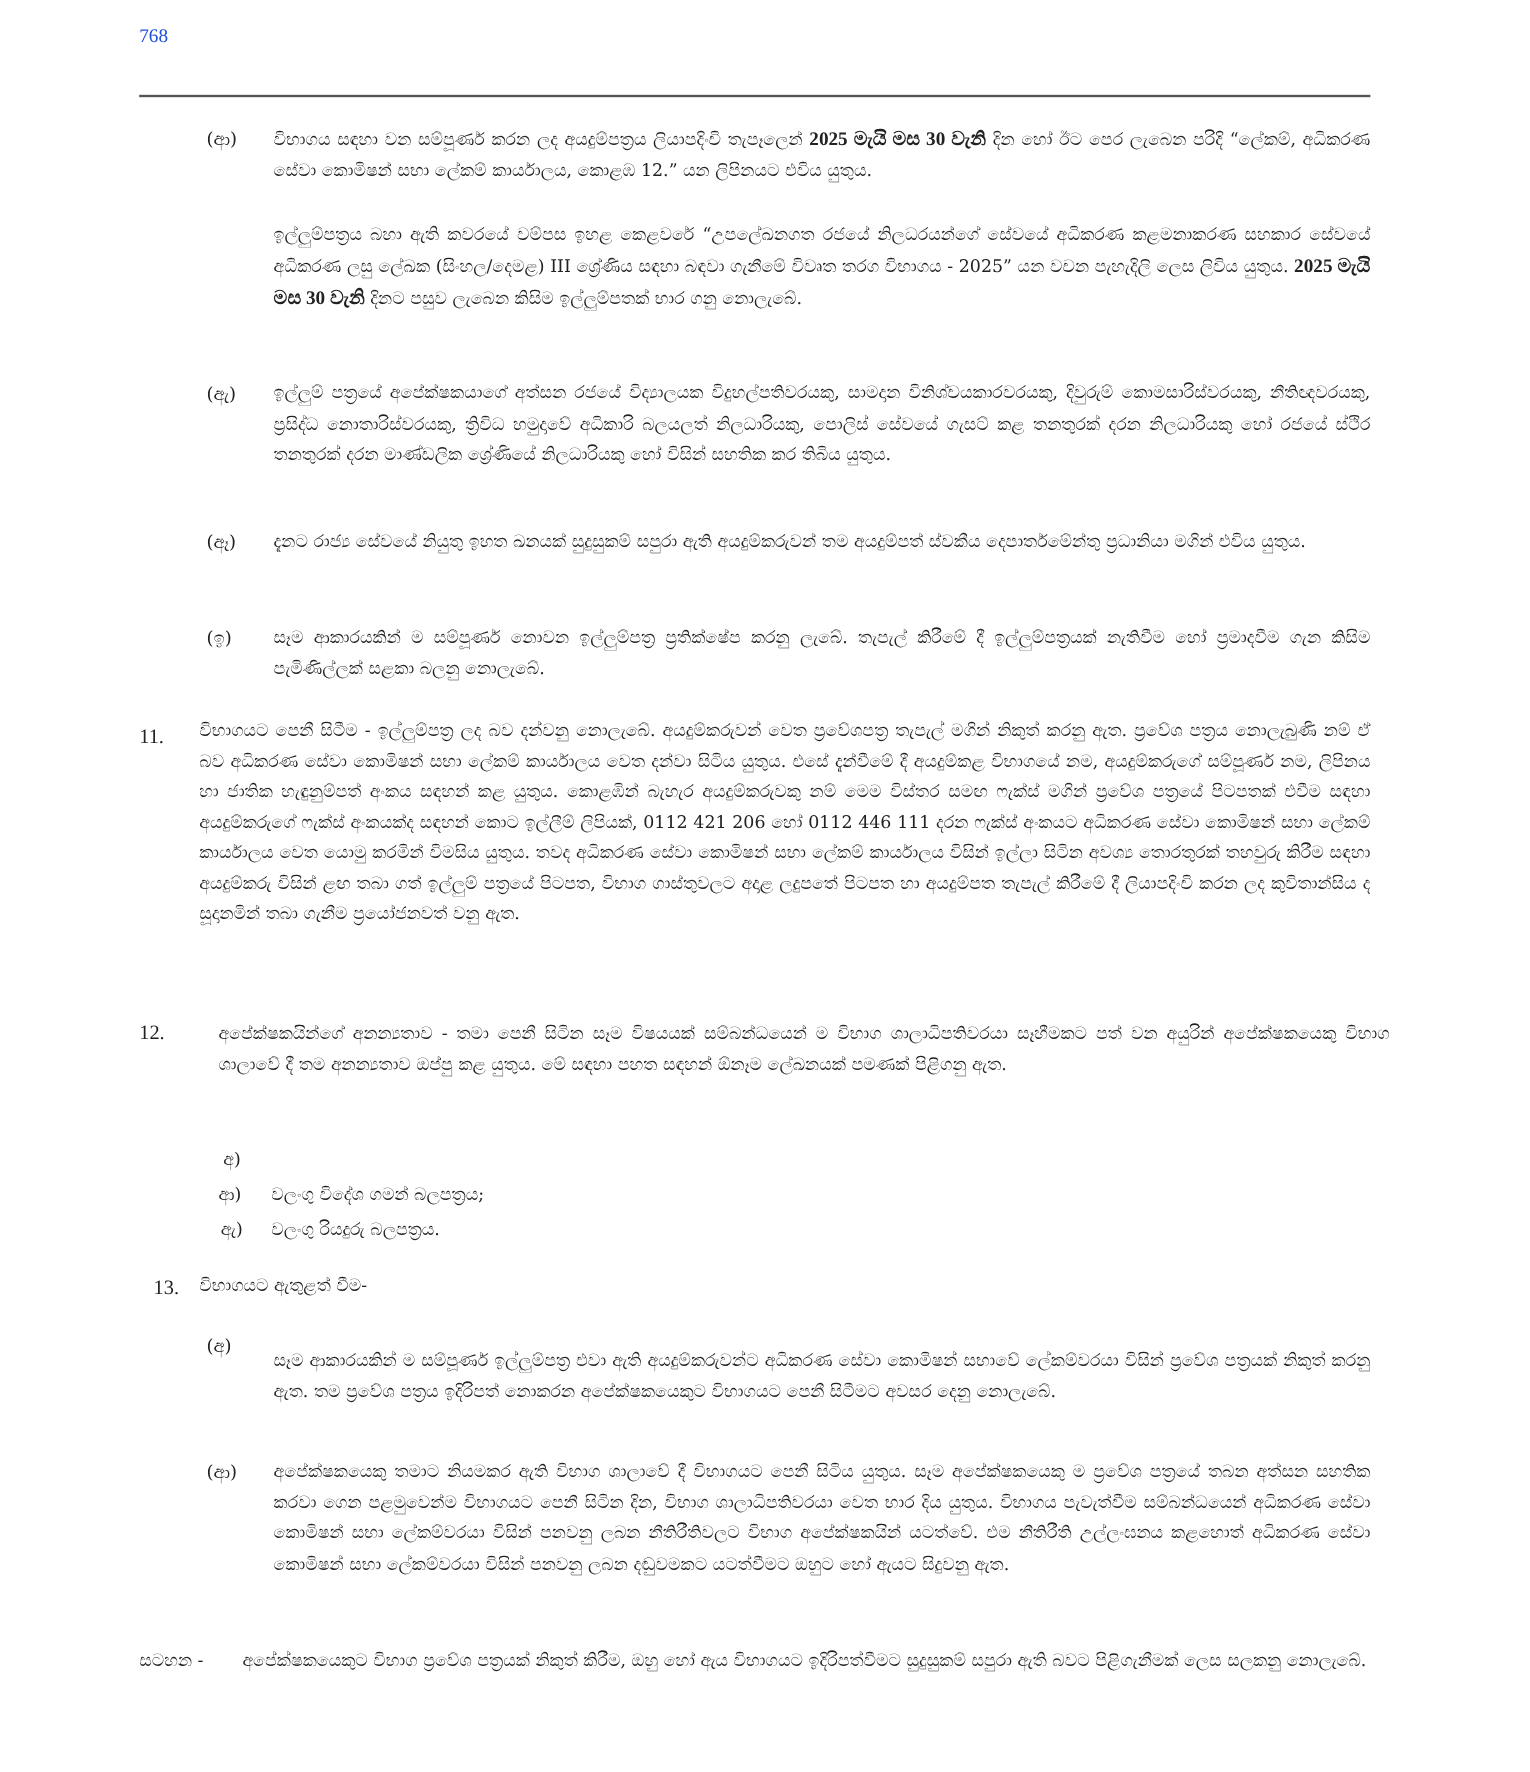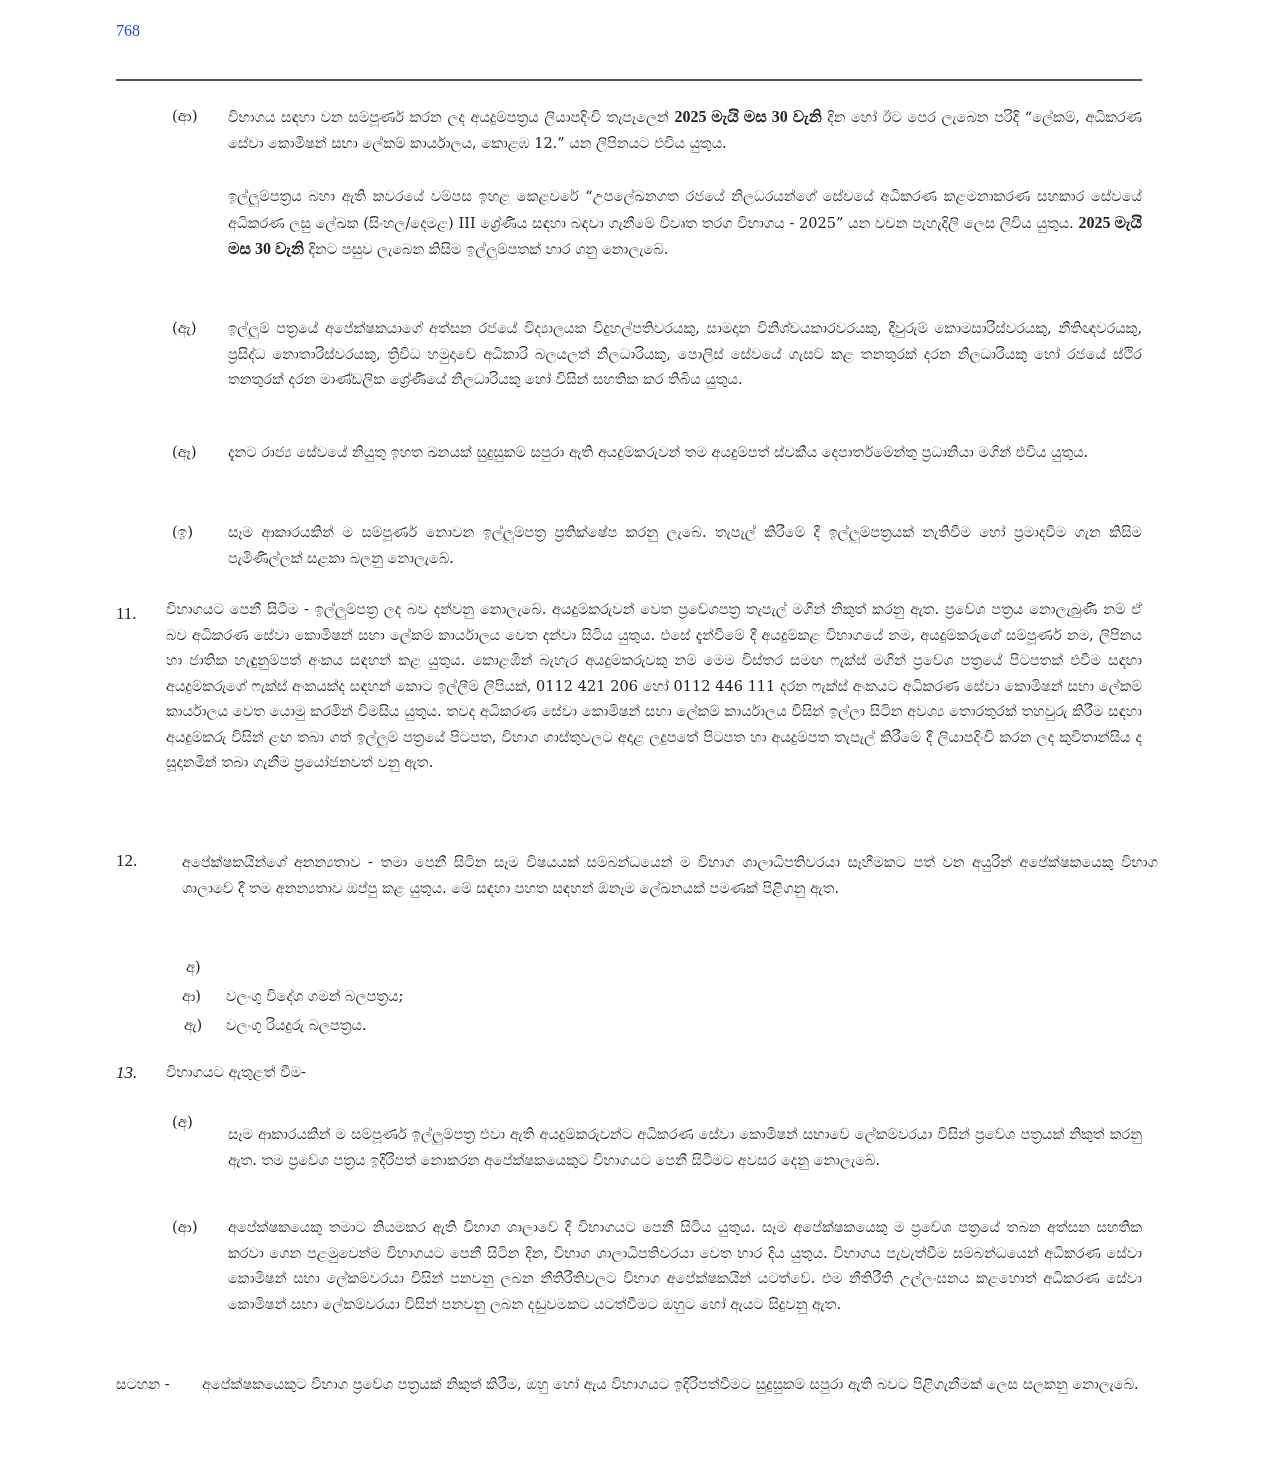--- a/index.html
+++ b/index.html
@@ -68,21 +68,21 @@
     <span style="position:absolute; left:-4px;">ආ)</span>
     <span style="position:absolute; left:40px;">වලංගු විදේශ ගමන් බලපත්‍රය;</span>
   </div>
   <div style="position:relative; height:29px;">
     <span style="position:absolute; left:-2px;">ඇ)</span>
     <span style="position:absolute; left:40px;">වලංගු රියදුරු බලපත්‍රය.</span>
   </div>
 </div>
 
 <div class="block" style="left:116px; top:1060px; width:1026px;">
-  <span class="num" style="left:0; top:0;font-style:italic;">13.</span>
+  <span class="num" style="left:12px; top:0;">13.</span>
   <span style="position:absolute; left:50px; top:0;">විභාගයට ඇතුළත් වීම-</span>
 </div>
 <div class="block" style="left:172px; top:1110px; width:970px;">
   <span class="label" style="left:0; top:0;">(අ)</span>
   <div class="text" style="left:56px; top:12px; width:914px;">සෑම ආකාරයකින් ම සම්පූර්ණ ඉල්ලුම්පත්‍ර එවා ඇති අයදුම්කරුවන්ට අධිකරණ සේවා කොමිෂන් සභාවේ ලේකම්වරයා විසින් ප්‍රවේශ පත්‍රයක් නිකුත් කරනු ඇත. තම ප්‍රවේශ පත්‍රය ඉදිරිපත් නොකරන අපේක්ෂකයෙකුට විභාගයට පෙනී සිටීමට අවසර දෙනු නොලැබේ.</div>
 </div>
 <div class="block" style="left:172px; top:1215px; width:970px;">
   <span class="label" style="left:0; top:0;">(ආ)</span>
   <div class="text" style="left:56px; top:0; width:914px;">අපේක්ෂකයෙකු තමාට නියමකර ඇති විභාග ශාලාවේ දී විභාගයට පෙනී සිටිය යුතුය. සෑම අපේක්ෂකයෙකු ම ප්‍රවේශ පත්‍රයේ තබන අත්සන සහතික කරවා ගෙන පළමුවෙන්ම විභාගයට පෙනී සිටින දින, විභාග ශාලාධිපතිවරයා වෙත භාර දිය යුතුය. විභාගය පැවැත්වීම සම්බන්ධයෙන් අධිකරණ සේවා කොමිෂන් සභා ලේකම්වරයා විසින් පනවනු ලබන නීතිරීතිවලට විභාග අපේක්ෂකයින් යටත්වේ. එම නීතිරීති උල්ලංඝනය කළහොත් අධිකරණ සේවා කොමිෂන් සභා ලේකම්වරයා විසින් පනවනු ලබන දඬුවමකට යටත්වීමට ඔහුට හෝ ඇයට සිදුවනු ඇත.</div>
 </div>

